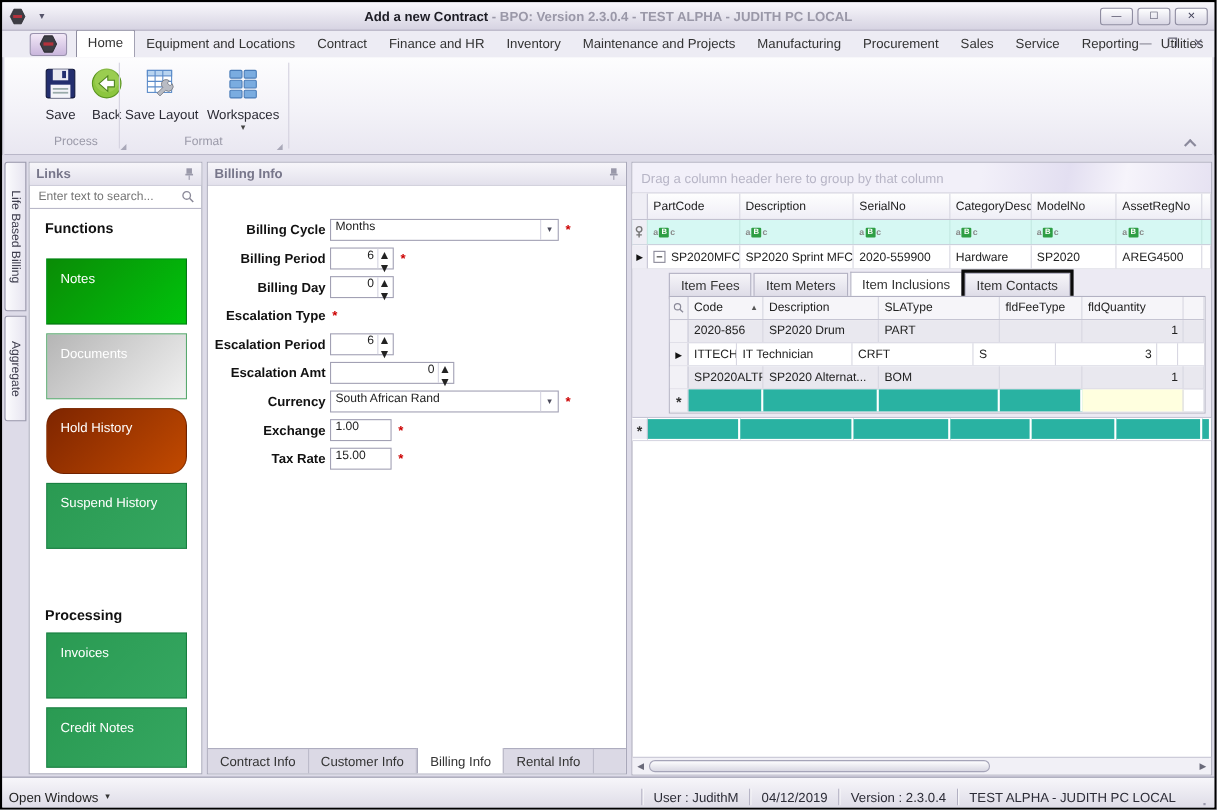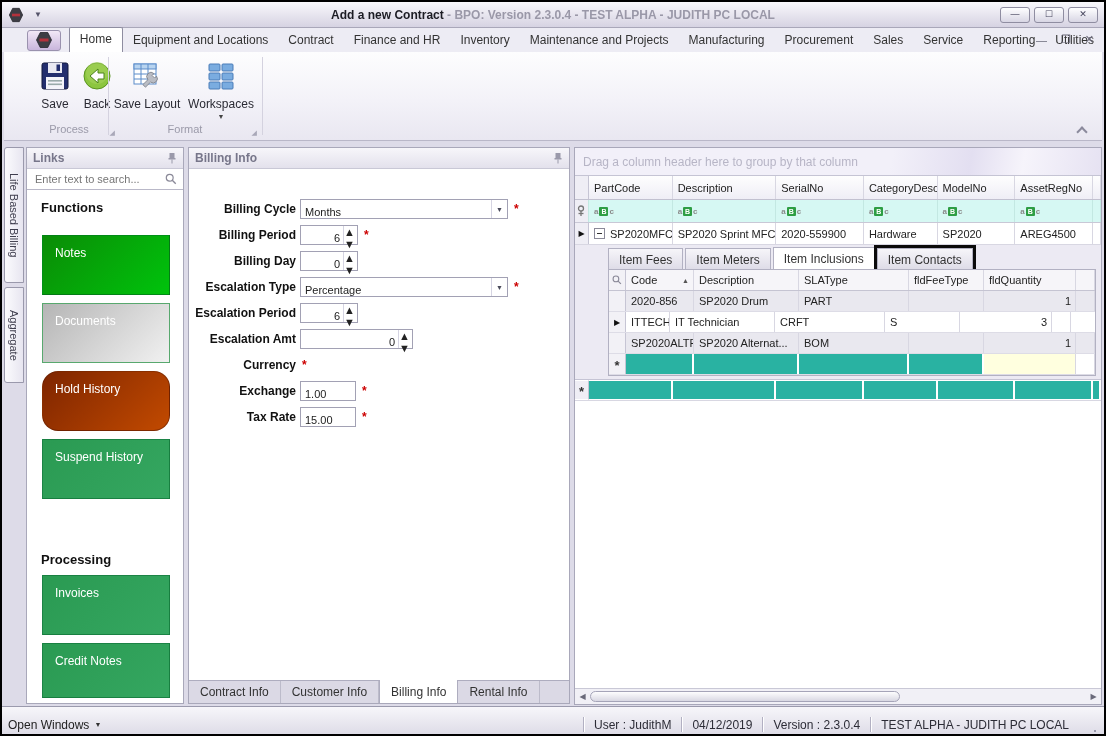--- a/index.html
+++ b/index.html
@@ -53,21 +53,21 @@
   .lheading{position:absolute;left:14px;font-size:13px;font-weight:bold;color:#111;}
   .lbtn{position:absolute;left:15px;width:128px;height:60px;color:#fff;font-size:12px;
     padding:10px 0 0 12px;border:1px solid rgba(0,90,40,.45);}
   .lbtn.bright-green{background:linear-gradient(135deg,#0a8c06,#00c30c);}
   .lbtn.green{background:linear-gradient(135deg,#2a9a52,#35a761);}
   .lbtn.rust{background:linear-gradient(135deg,#7e2500,#c24a00);border-color:rgba(90,25,0,.5);border-radius:16px;}
   .lbtn.silver{background:linear-gradient(135deg,#b5b5b5,#f1f1f1);border-color:#58a86e;}
   
   .brow{position:absolute;left:0;height:22px;display:flex;align-items:center;width:100%;}
   .blabel{width:107px;text-align:right;font-weight:bold;color:#111;}
-  .ctl{margin-left:4px;height:20px;border:1px solid #a2a1b4;background:#fff;display:flex;align-items:flex-end;font-size:11px;}
+  .ctl{margin-left:4px;height:20px;border:1px solid #a2a1b4;background:#fff;display:flex;align-items:flex-start;font-size:11px;}
   .ctl .val{flex:1;padding-left:4px;color:#222;white-space:nowrap;overflow:hidden;}
   .ctl .num{flex:1;text-align:right;padding-right:3px;}
   .ddb{width:16px;align-self:stretch;border-left:1px solid #d5d4e2;display:flex;align-items:center;justify-content:center;font-size:7px;color:#4a4a5a;}
   .spins{width:14px;align-self:stretch;border-left:1px solid #d5d4e2;display:flex;flex-direction:column;}
   .req{color:#cc0000;font-weight:bold;margin-left:6px;}
   .btabs{position:absolute;left:0;right:0;bottom:0;height:23px;background:#dbd9e5;border-top:1px solid #aeadbf;display:flex;}
   .btab{padding:4px 11px 0;border-right:1px solid #bcbbca;color:#333;font-size:12px;}
   .btab.active{background:#fff;border-right:1px solid #aeadbf;border-left:1px solid #aeadbf;margin-top:-1px;padding-top:5px;}
   
   .ghint{height:28px;background:linear-gradient(100deg,#f2f0f9 60%,#e3dff1 75%,#f6f4fb 85%,#e6e2f2);
@@ -311,24 +311,20 @@
             <div class="ctl" style="width: 58px;">
               <div class="num">0</div>
               <div class="spins">
                 <div>▲</div>
                 <div>▼</div>
               </div>
             </div>
           </div>
           <div class="brow" style="top: 107px;">
             <div class="blabel">Escalation Type</div>
-            <div class="ctl" style="width: 208px;">
-              <div class="val">Percentage</div>
-              <div class="ddb">▼</div>
-            </div>
             <div class="req">*</div>
           </div>
           <div class="brow" style="top: 133px;">
             <div class="blabel">Escalation Period</div>
             <div class="ctl" style="width: 58px;">
               <div class="num">6</div>
               <div class="spins">
                 <div>▲</div>
                 <div>▼</div>
               </div>
@@ -339,20 +335,24 @@
             <div class="ctl" style="width: 113px;">
               <div class="num">0</div>
               <div class="spins">
                 <div>▲</div>
                 <div>▼</div>
               </div>
             </div>
           </div>
           <div class="brow" style="top: 185px;">
             <div class="blabel">Currency</div>
+            <div class="ctl" style="width: 208px;">
+              <div class="val">South African Rand</div>
+              <div class="ddb">▼</div>
+            </div>
             <div class="req">*</div>
           </div>
           <div class="brow" style="top: 211px;">
             <div class="blabel">Exchange</div>
             <div class="ctl" style="width: 56px;">
               <div class="val">1.00</div>
             </div>
             <div class="req">*</div>
           </div>
           <div class="brow" style="top: 237px;">

